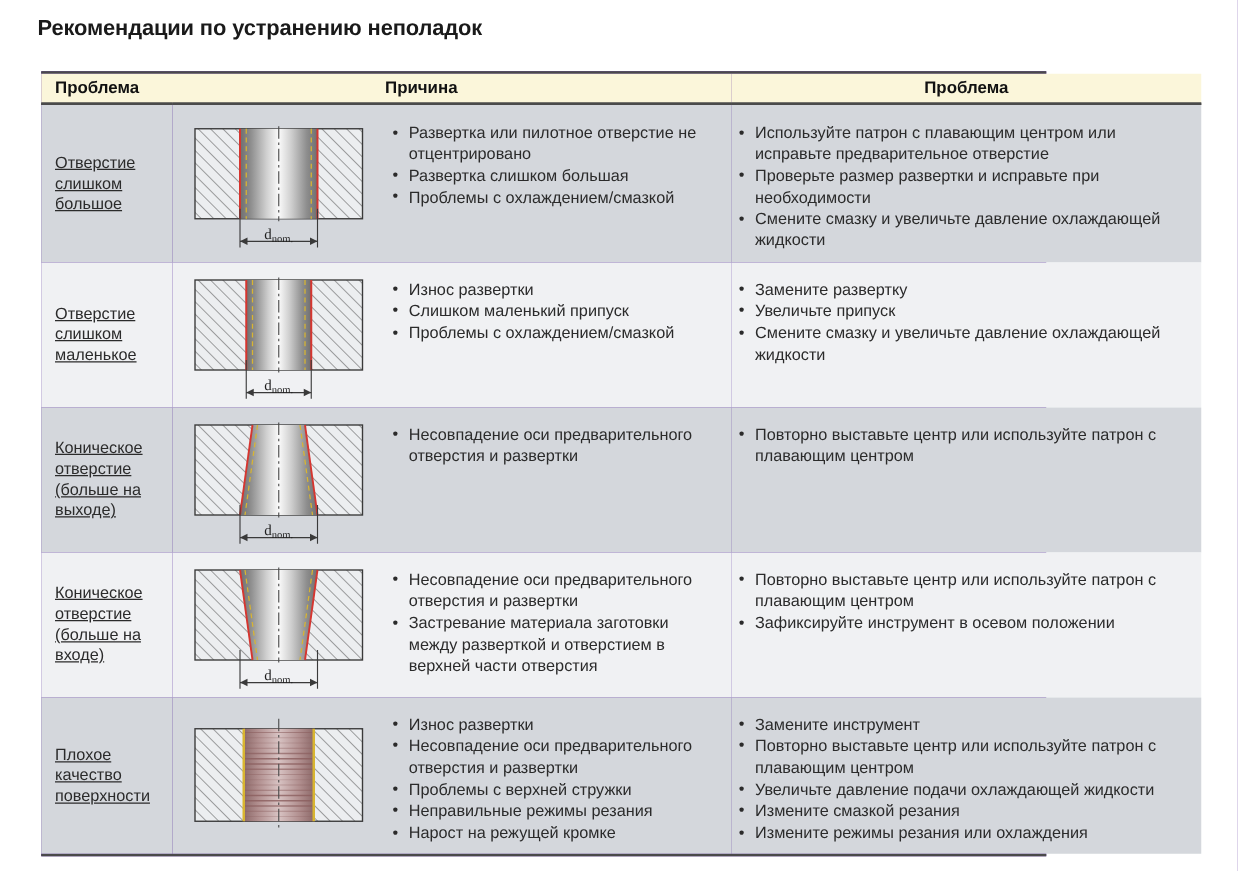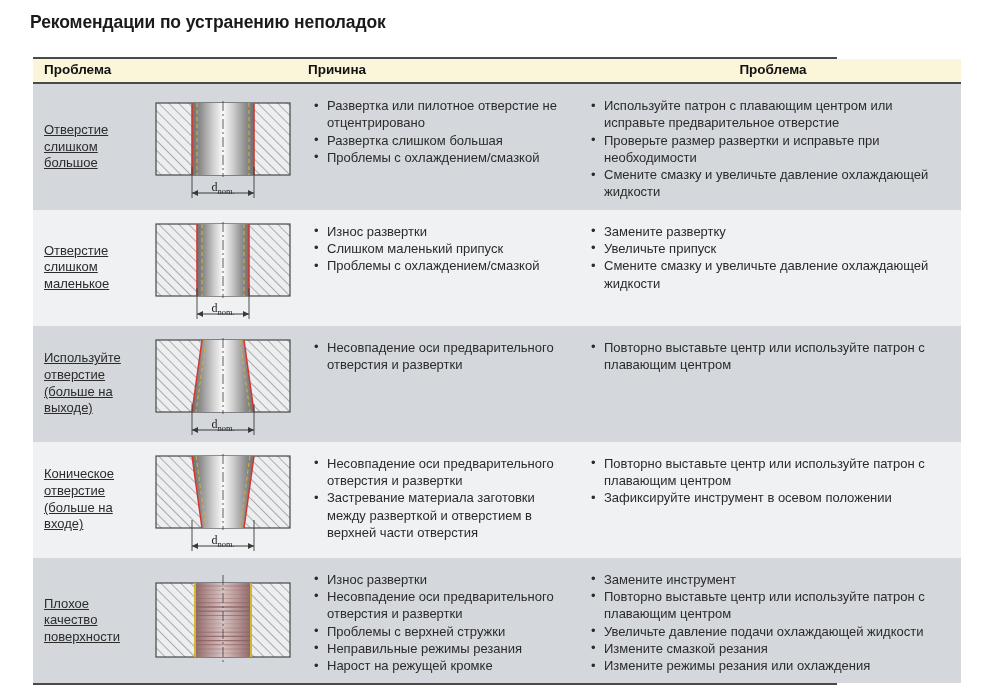--- a/index.html
+++ b/index.html
@@ -240,21 +240,21 @@
             </td>
             <td class="cell-list">
               <ul class="blist">
                 <li>Замените развертку</li>
                 <li>Увеличьте припуск</li>
                 <li>Смените смазку и увеличьте давление охлаждающей жидкости</li>
               </ul>
             </td>
           </tr>
           <tr class="row-dark">
-            <td class="cell-problem">Используйте отверстие (больше на выходе)</td>
+            <td class="cell-problem">Коническое отверстие (больше на выходе)</td>
             <td class="cell-figure">
               <svg class="fig" width="166" height="104" viewBox="0 0 166 104">
     <defs>
     <pattern id="h2" width="7" height="7" patternTransform="rotate(-45)" patternUnits="userSpaceOnUse">
       <rect width="7" height="7" fill="#eceef0"></rect>
       <line x1="0" y1="0" x2="0" y2="7" stroke="#6b6b6b" stroke-width="1"></line>
     </pattern>
     <linearGradient id="h2-bore" x1="0" y1="0" x2="1" y2="0">
       <stop offset="0%" stop-color="#6f6f6f"></stop>
       <stop offset="14%" stop-color="#8e8e8e"></stop>

